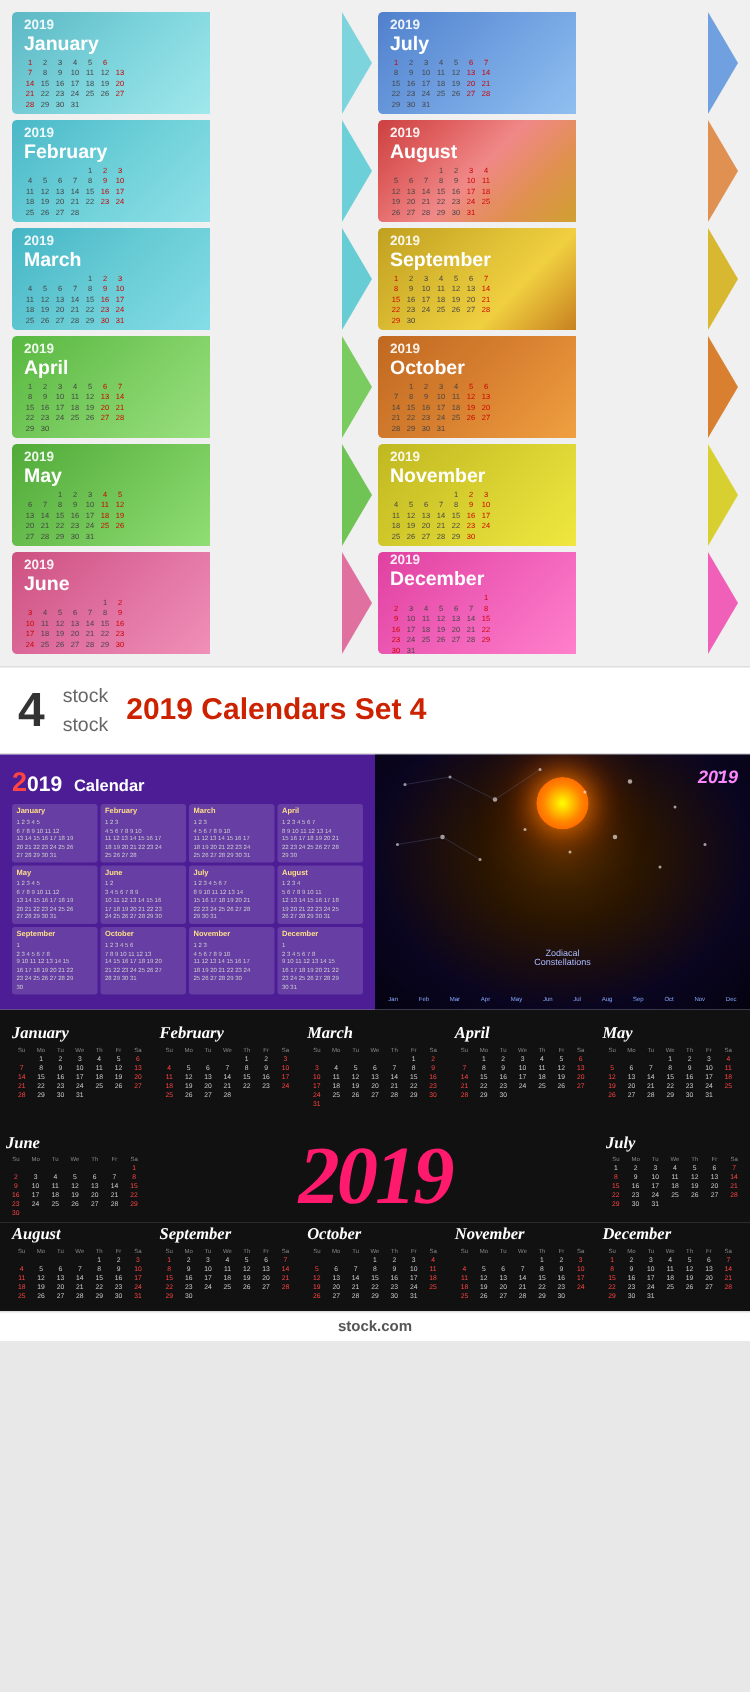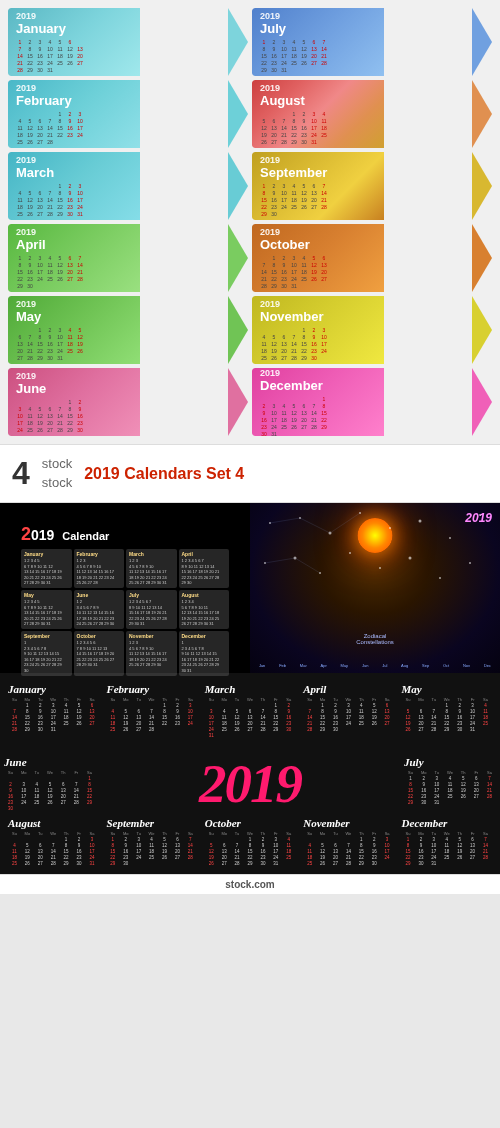--- a/index.html
+++ b/index.html
@@ -134,35 +134,35 @@
       color: #333;
     }
 
     .stock-text {
       font-size: 13px;
       color: #666;
       line-height: 1.4;
     }
 
     .stock-title {
-      font-size: 16px;
+      font-size: 20px;
       font-weight: bold;
       color: #cc2200;
     }
 
     
     .grid-calendars {
       display: flex;
       height: 170px;
     }
 
     .grid-left {
       width: 50%;
-      background: #000000;
-      padding: 21px;
+      background: #4c1d95;
+      padding: 8px;
       position: relative;
     }
 
     .grid-right {
       width: 50%;
       background: #1a1a3e;
       position: relative;
       overflow: hidden;
     }
 

